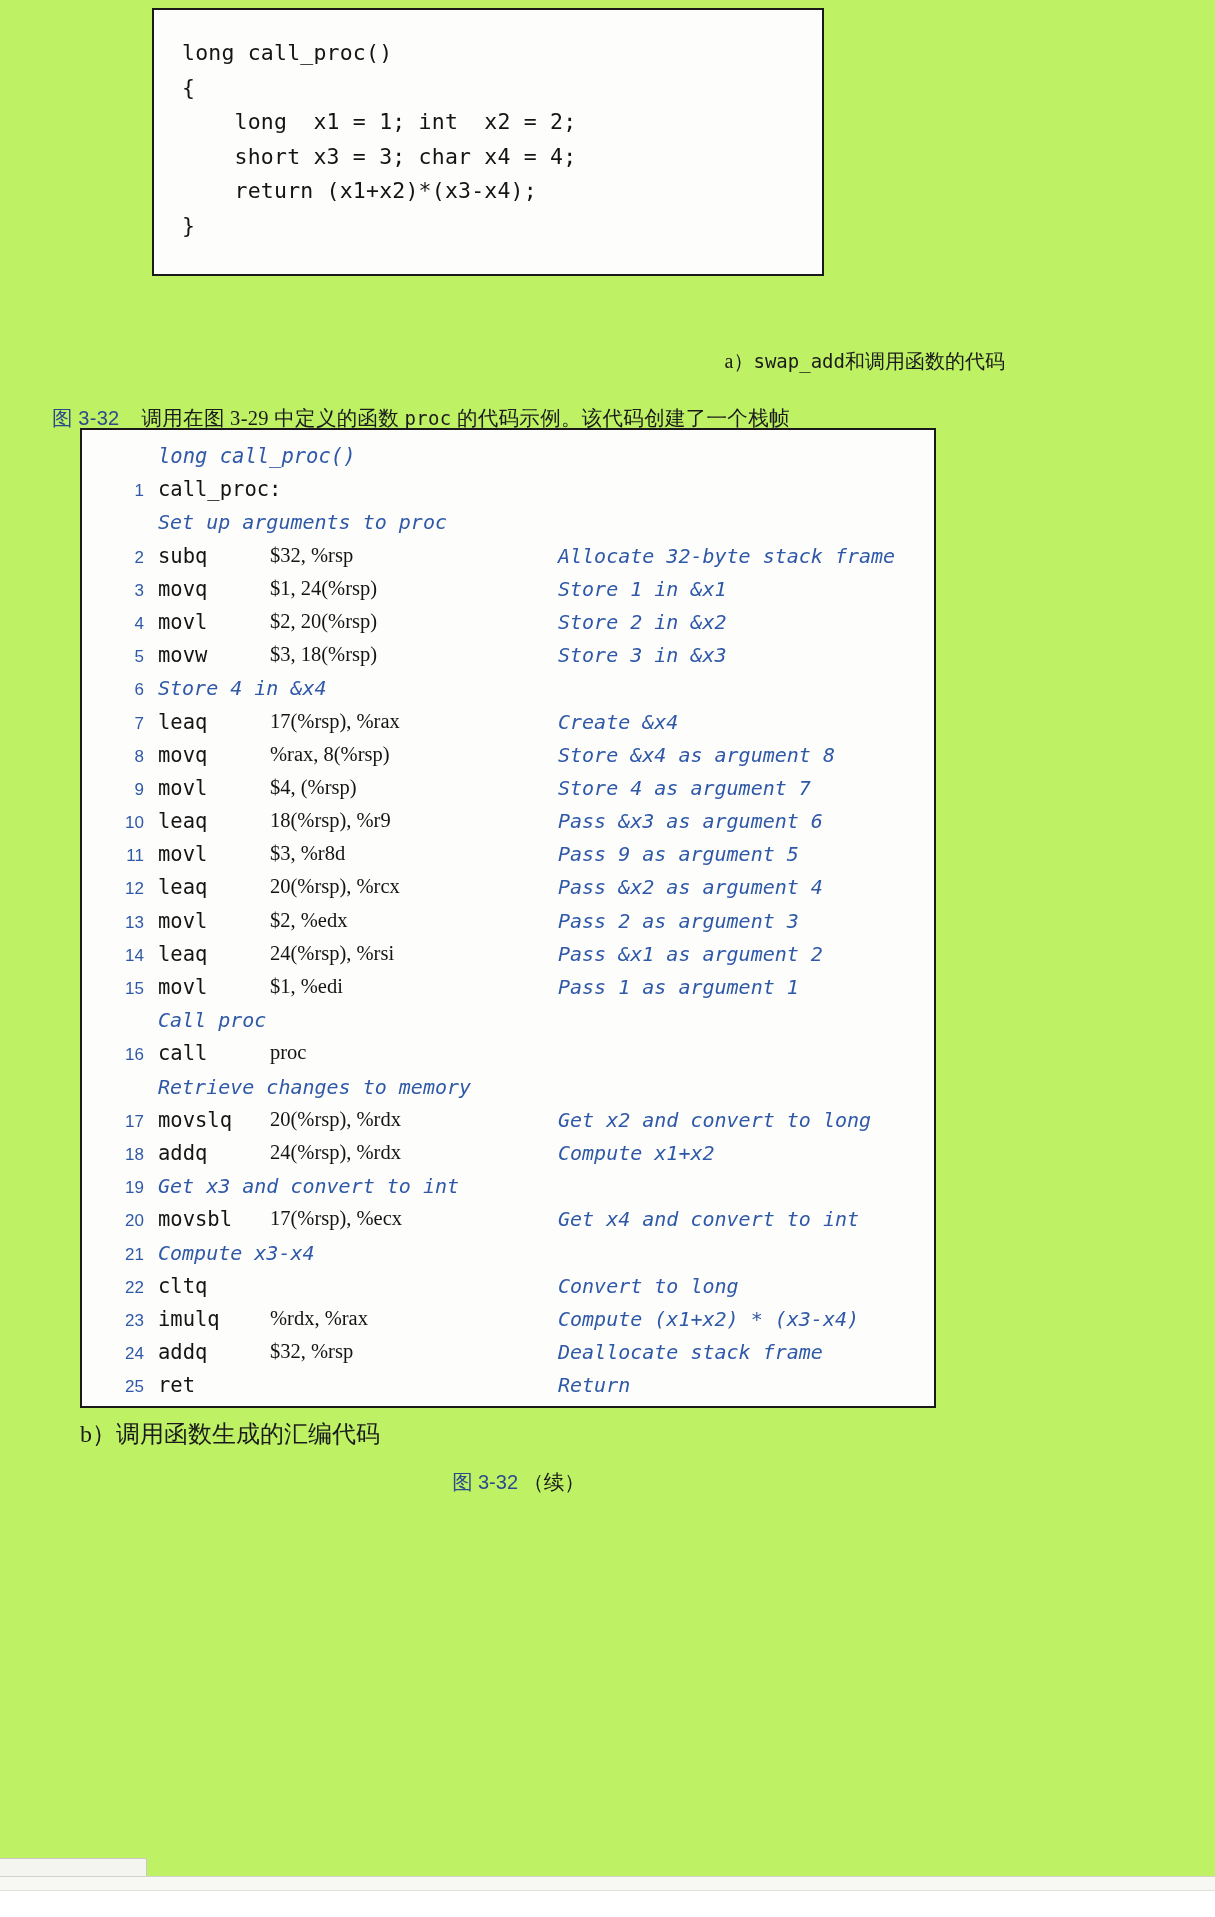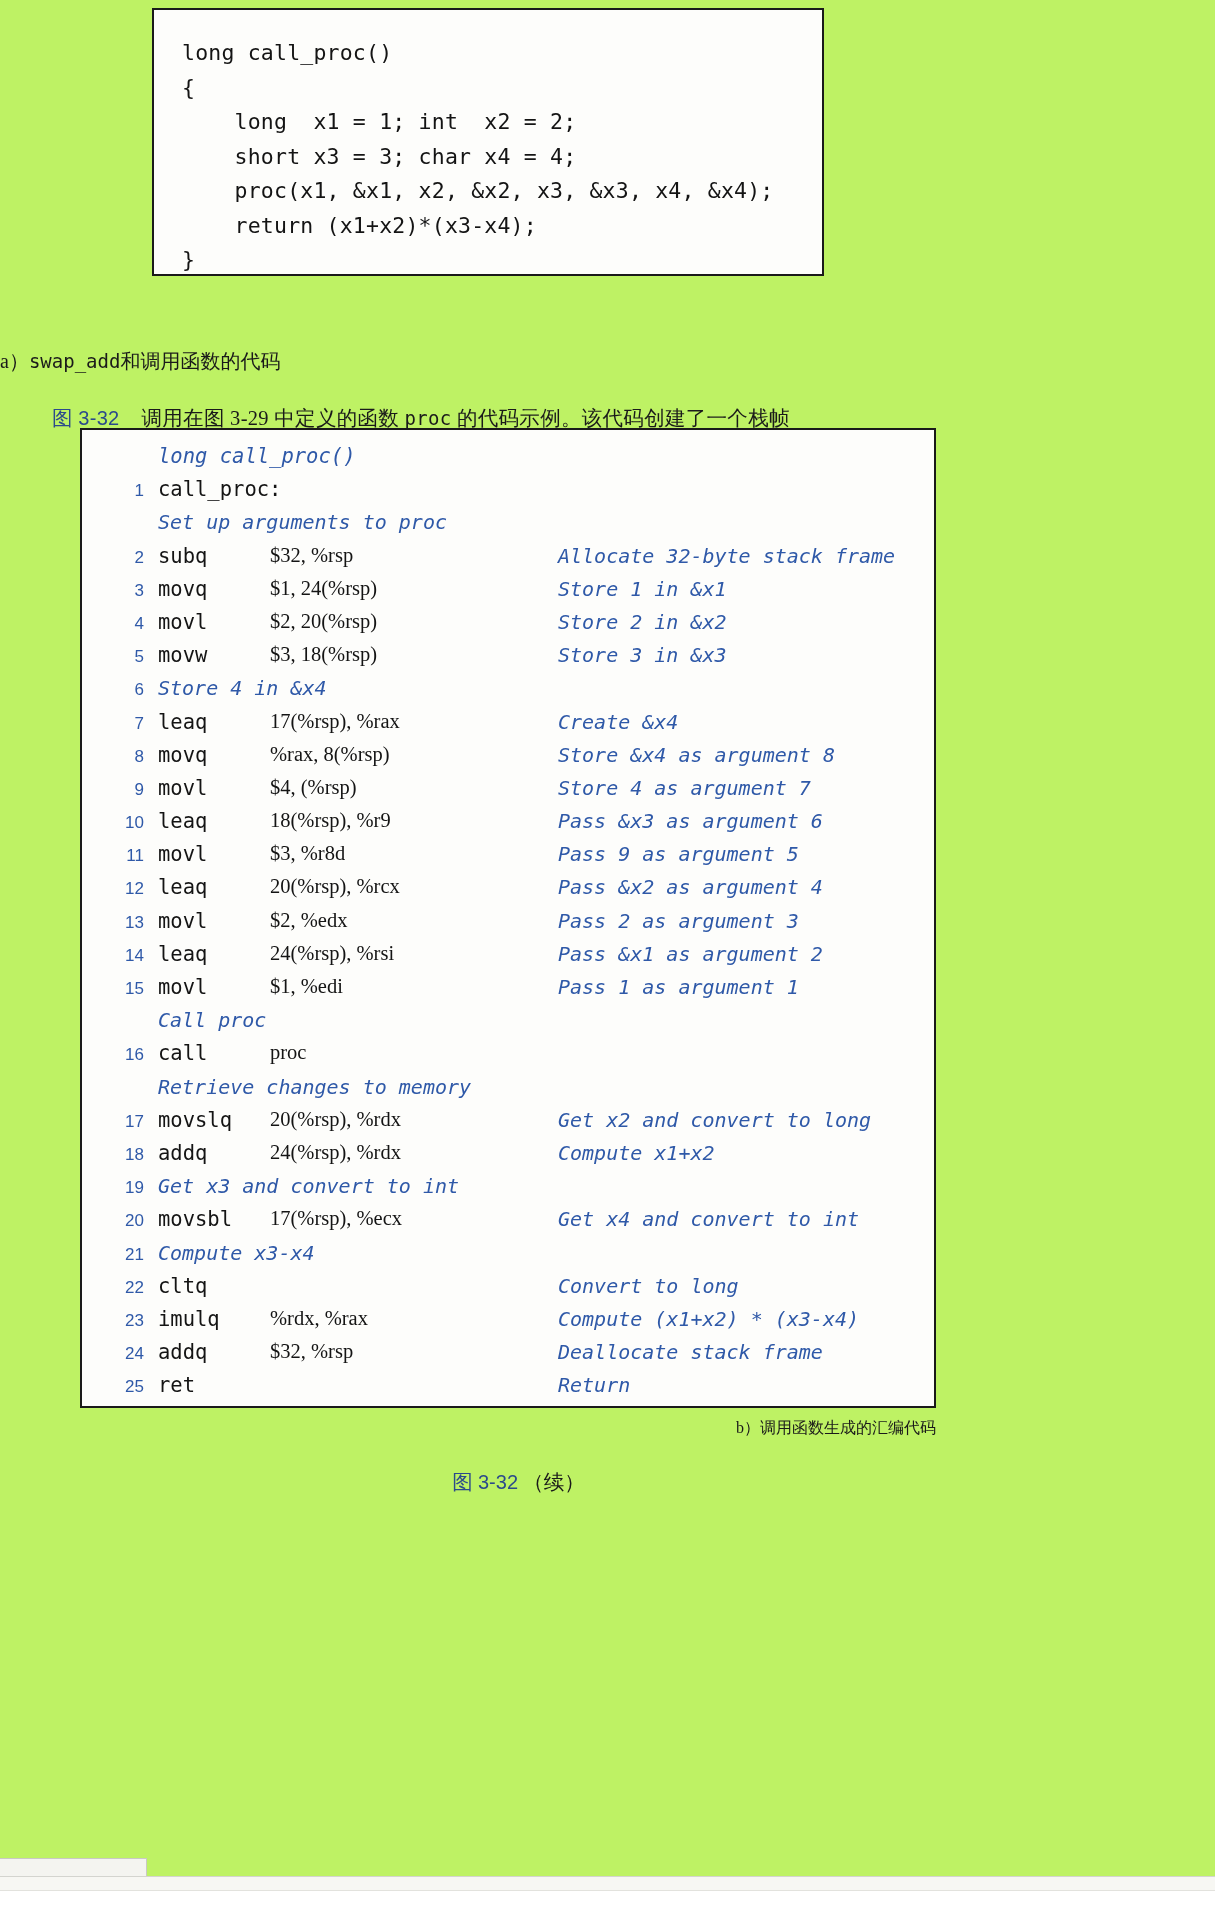--- a/index.html
+++ b/index.html
@@ -43,21 +43,21 @@
     white-space: pre;
     color: #141414;
     letter-spacing: 0.2px;
   }
 
   .caption-a {
     position: absolute;
     left: 0;
     top: 348px;
     width: 1005px;
-    text-align: left;
+    text-align: right;
     font-size: 20px;
     font-family: "Liberation Serif", serif;
     color: #1a1a1a;
   }
   .caption-a .mono-inline {
     font-family: "DejaVu Sans Mono", monospace;
     font-size: 19px;
   }
 
   .fig-caption {
@@ -142,22 +142,22 @@
     font-size: 20.5px;
     color: #2f59a8;
     white-space: pre;
   }
 
   .caption-b {
     position: absolute;
     left: 80px;
     top: 1418px;
     width: 856px;
-    text-align: right;
-    font-size: 16px;
+    text-align: left;
+    font-size: 24px;
     color: #1a1a1a;
   }
 
   .fig-foot {
     position: absolute;
     left: 16px;
     top: 1468px;
     width: 1005px;
     text-align: center;
     font-size: 20.5px;
@@ -204,21 +204,20 @@
 <body>
 
 <div class="page">
 
   <div class="code-box-a">
     <div class="code-inner">
       <div class="mono">long call_proc()</div>
       <div class="mono">{</div>
       <div class="mono">    long  x1 = 1; int  x2 = 2;</div>
       <div class="mono">    short x3 = 3; char x4 = 4;</div>
-      <div class="mono">    proc(x1, &amp;x1, x2, &amp;x2, x3, &amp;x3, x4, &amp;x4);</div>
       <div class="mono">    return (x1+x2)*(x3-x4);</div>
       <div class="mono">}</div>
     </div>
   </div>
 
   <div class="caption-a">
     <span>a）</span><span class="mono-inline">swap_add</span><span>和调用函数的代码</span>
   </div>
 
   <div class="fig-caption">

